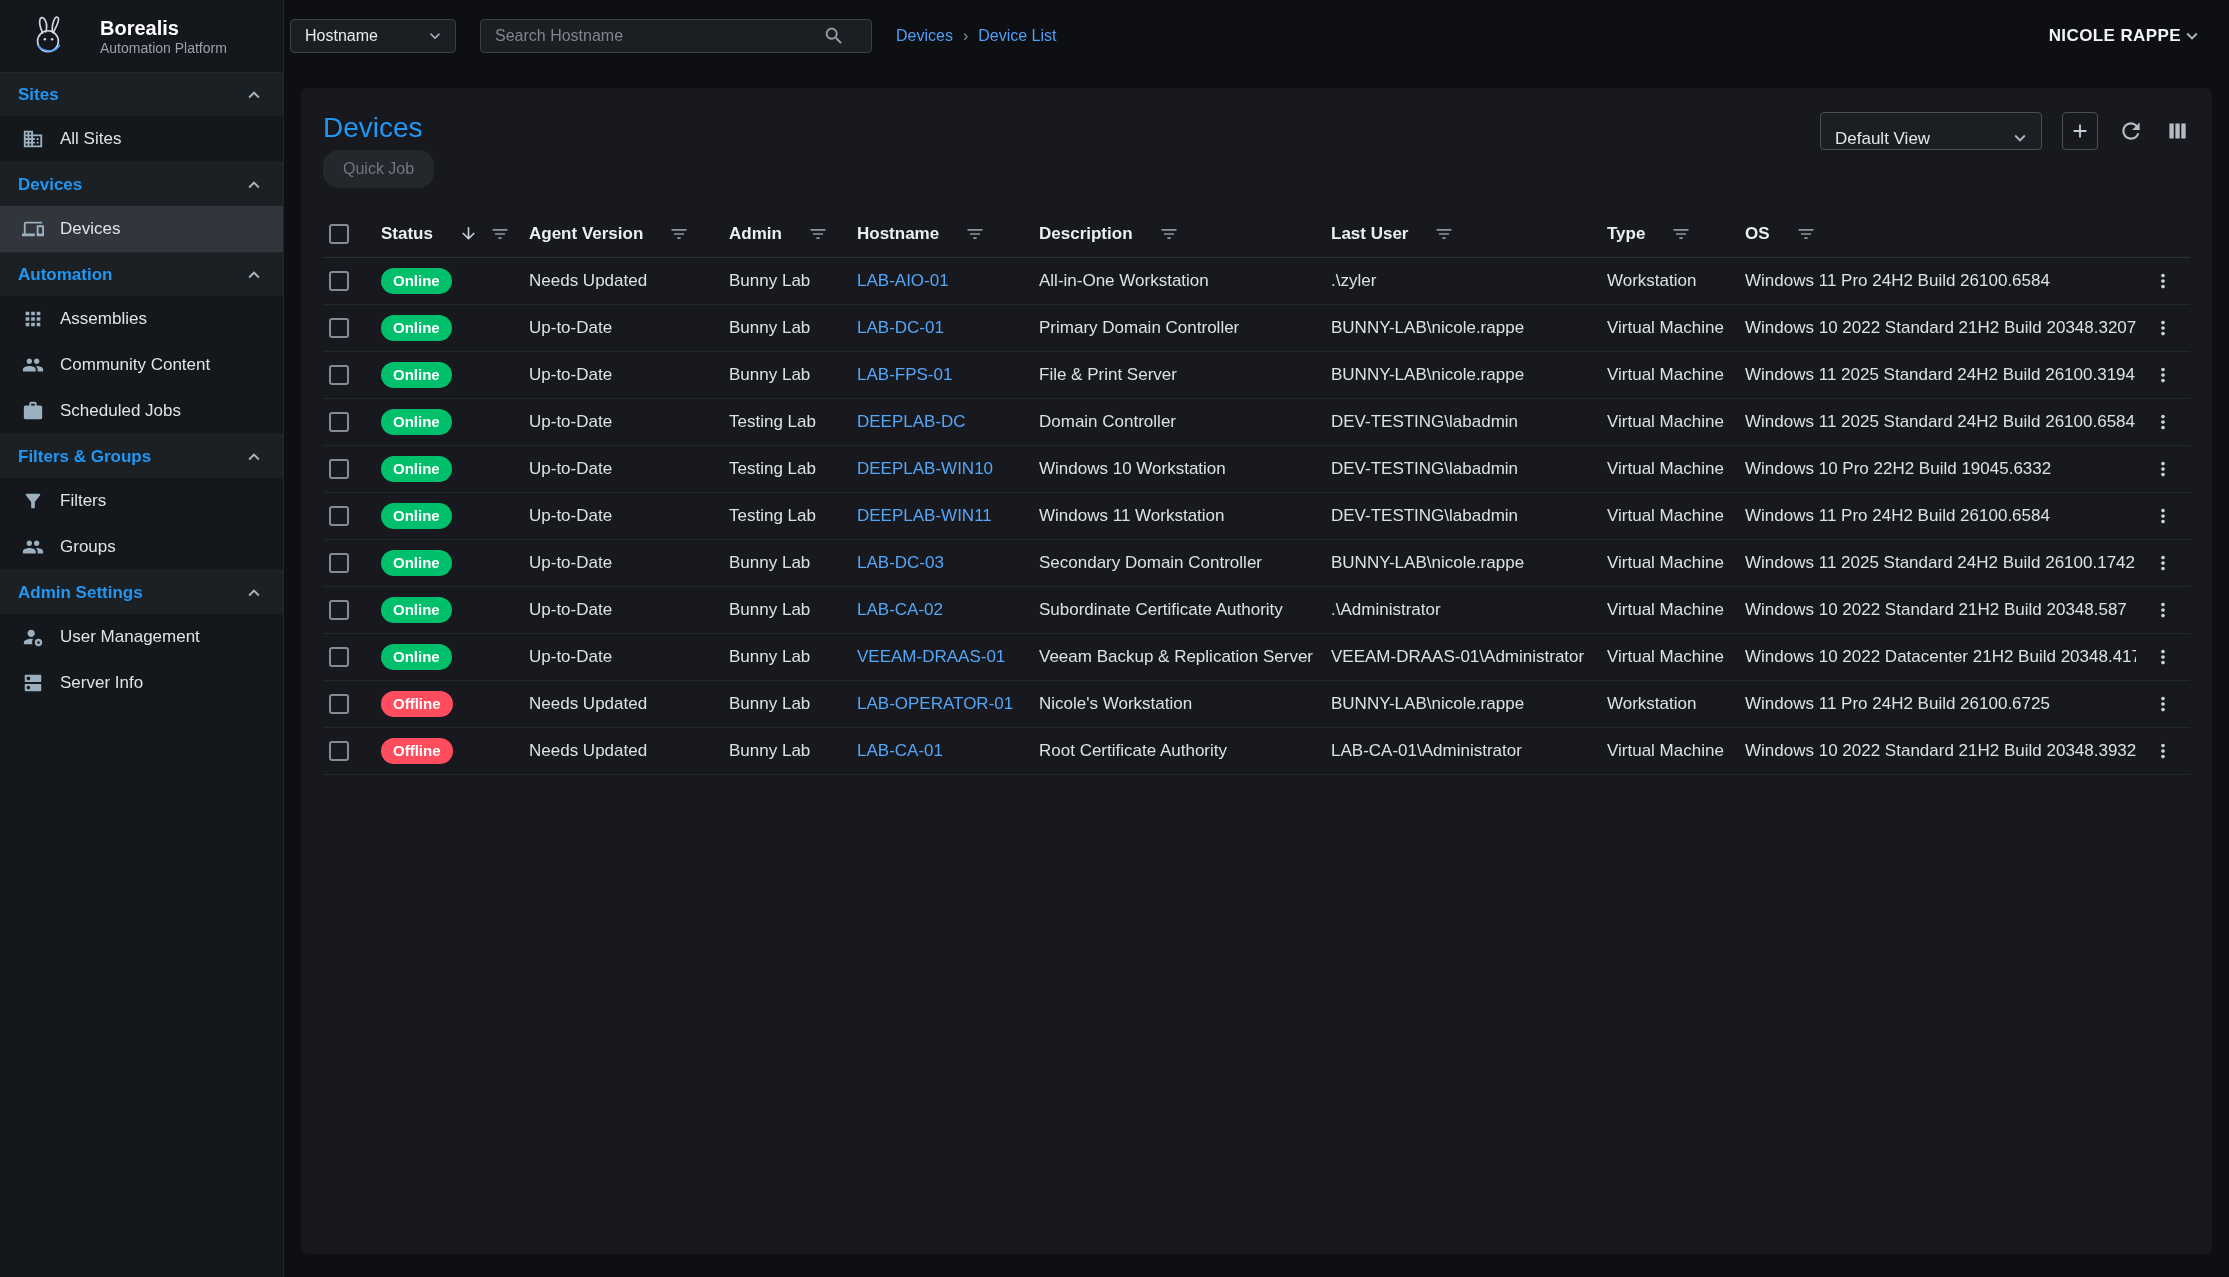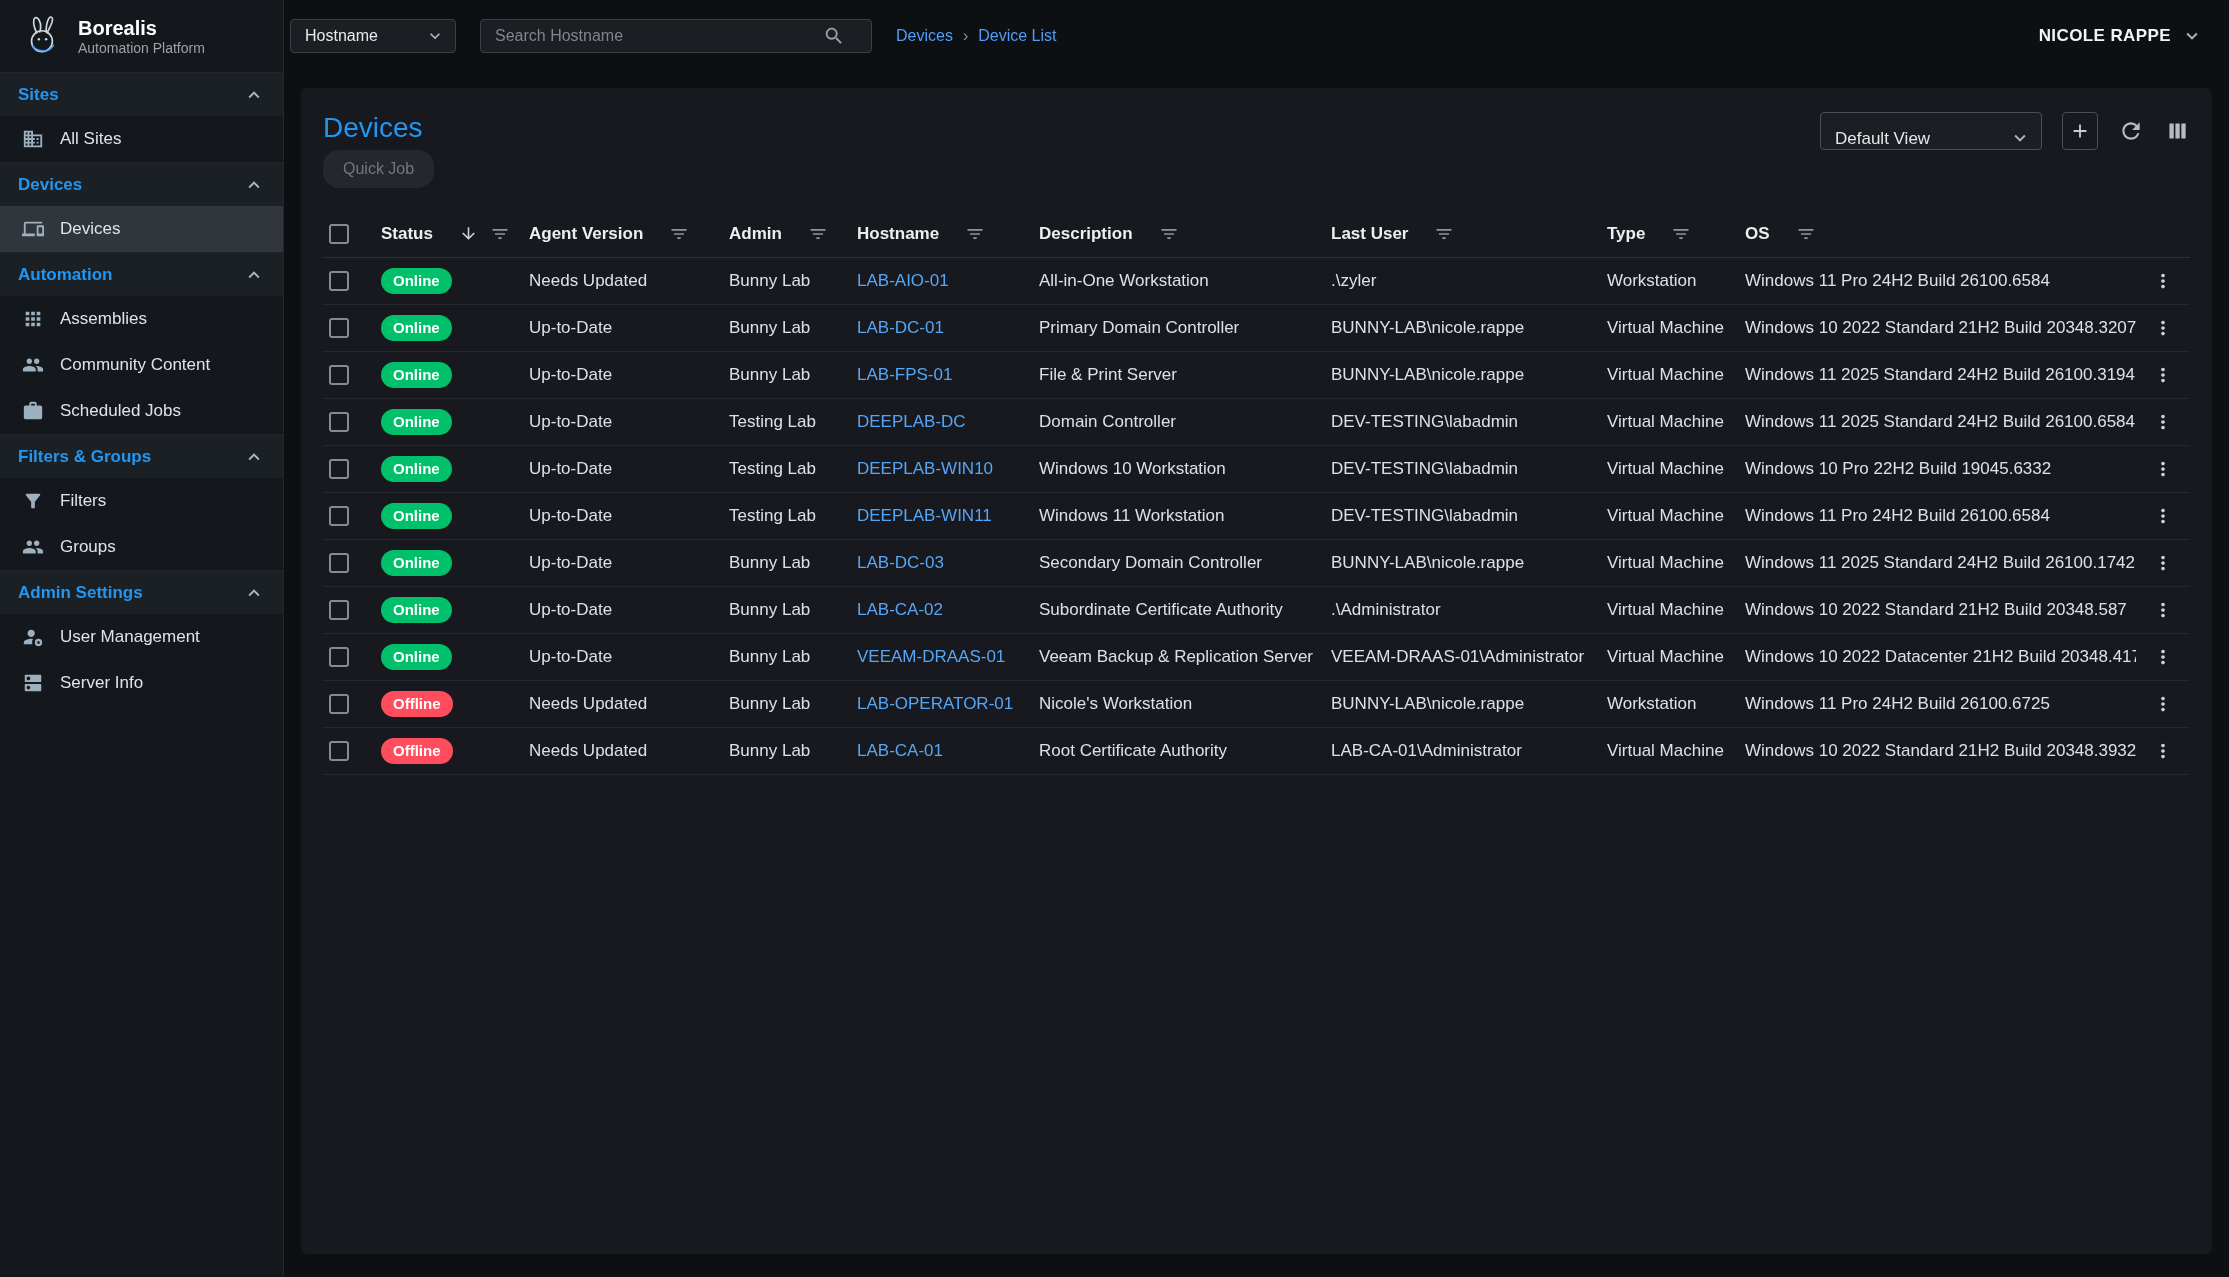--- a/index.html
+++ b/index.html
@@ -19,21 +19,21 @@
   body{
     width:2229px;height:1277px;overflow:hidden;
     background:var(--page-bg);color:var(--text);
     font-family:"Liberation Sans","DejaVu Sans",sans-serif;
     font-size:17px;
   }
   .app{display:flex;width:100%;height:100%}
 
   
   .sidebar{width:284px;min-width:284px;background:var(--sidebar-bg);border-right:1px solid #23262b;display:flex;flex-direction:column}
-  .logo-row{display:flex;align-items:center;gap:10px;padding:12px 18px;height:72px}
+  .logo-row{display:flex;align-items:center;gap:26px;padding:12px 24px;height:72px}
   .logo-mark{width:50px;height:50px;flex:none}
   .logo-title{font-size:20px;font-weight:bold;color:#fff;line-height:1.15}
   .logo-sub{font-size:14px;color:var(--muted)}
   .nav-section{height:44px;display:flex;align-items:center;justify-content:space-between;padding:0 18px;background:var(--section-bg);border-top:1px solid #23262b;cursor:pointer}
   .nav-section-label{color:var(--accent);font-weight:bold;font-size:17px}
   .chev{width:22px;height:22px;color:#aeb6bd}
   .nav-item{height:46px;display:flex;align-items:center;gap:16px;padding:0 18px 0 22px;color:#dfe3e8;font-size:17px;cursor:pointer}
   .nav-item.active{background:#31363d}
   .nav-ic{width:22px;height:22px;color:#9db0bf;flex:none}
   svg{display:block}
@@ -44,21 +44,21 @@
   .select-box{width:166px;height:34px;background:#1b1e23;border:1px solid #3c4147;border-radius:4px;display:flex;align-items:center;justify-content:space-between;padding:0 10px 0 14px;font-size:16px;color:#e8eaed;cursor:pointer}
   .select-box .chev{width:20px;height:20px}
   .searchbox{width:392px;height:34px;background:#1b1e23;border:1px solid #3c4147;border-radius:4px;display:flex;align-items:center;padding:0 26px 0 14px}
   .searchbox input{flex:1;background:transparent;border:none;outline:none;color:#e8eaed;font-size:16px;font-family:inherit}
   .searchbox input::placeholder{color:#7f868d}
   .search-ic{width:22px;height:22px;color:#9aa0a6}
   .breadcrumb{display:flex;align-items:center;gap:10px;font-size:16px}
   .crumb{color:#4f9ef8;cursor:pointer}
   .crumb-sep{color:#8a9097}
   .top-spacer{flex:1}
-  .user-menu{display:flex;align-items:center;gap:10px;color:#f2f4f6;font-weight:600;letter-spacing:.4px;font-size:17px;cursor:pointer}
+  .user-menu{display:flex;align-items:center;color:#f2f4f6;font-weight:600;letter-spacing:.4px;font-size:17px;cursor:pointer}
 
   .panel{flex:1;margin:16px 17px 23px 17px;background:var(--panel-bg);border-radius:6px;padding:24px 22px;display:flex;flex-direction:column;min-height:0}
   .panel-head{display:flex;align-items:flex-start;justify-content:space-between}
   .panel-title{color:var(--accent);font-size:28px;font-weight:500}
   .panel-controls{display:flex;align-items:center;gap:20px}
   .view-select{width:222px;height:38px;background:#1b1e23;border:1px solid #4a4f55;border-radius:4px;display:flex;align-items:flex-end;justify-content:space-between;padding:0 10px 0 14px;font-size:17px;cursor:pointer}
   .icon-btn{width:36px;height:38px;border:1px solid #4a4f55;border-radius:4px;background:transparent;display:flex;align-items:center;justify-content:center;color:#c6ccd2;cursor:pointer}
   .plain-icon{width:26px;height:26px;color:#b6bcc2;cursor:pointer}
   .quickjob{align-self:flex-start;height:38px;padding:0 20px;background:#24272c;color:#70777e;border:none;border-radius:16px;font-size:16px;font-family:inherit;cursor:default}
 

